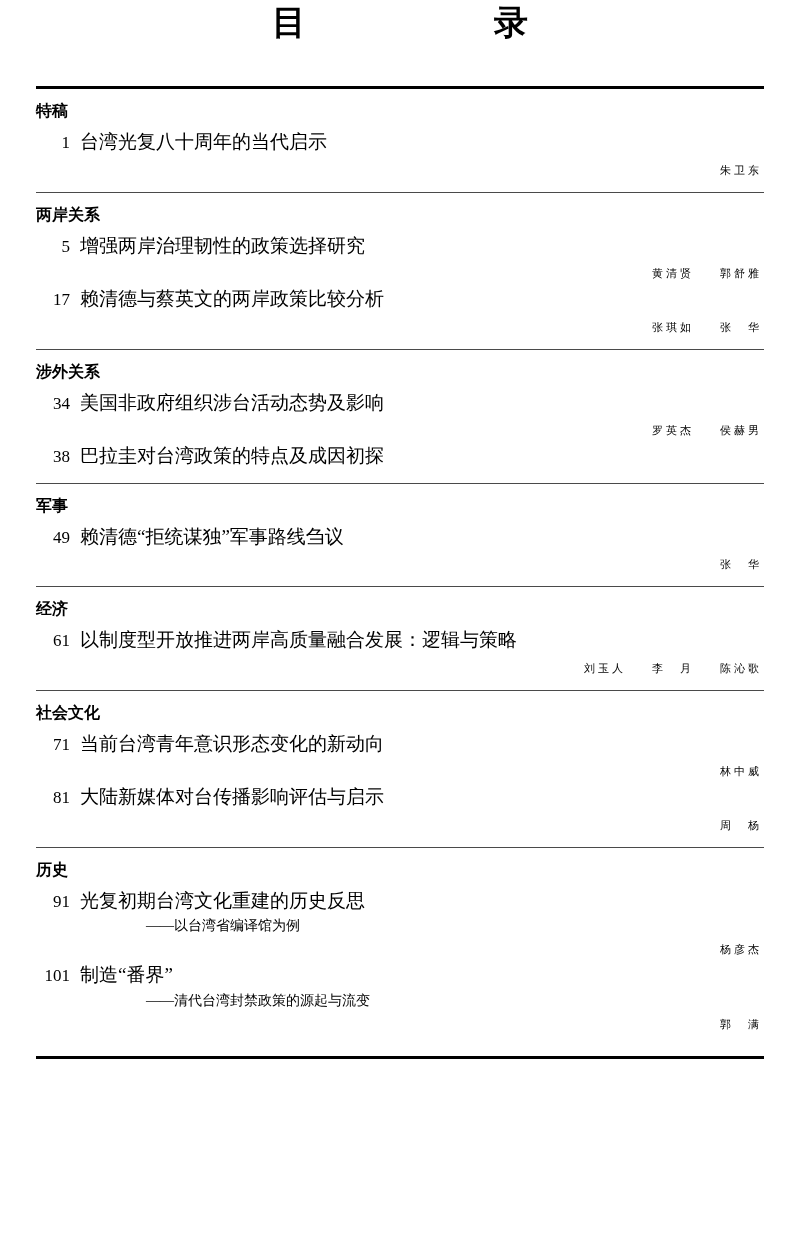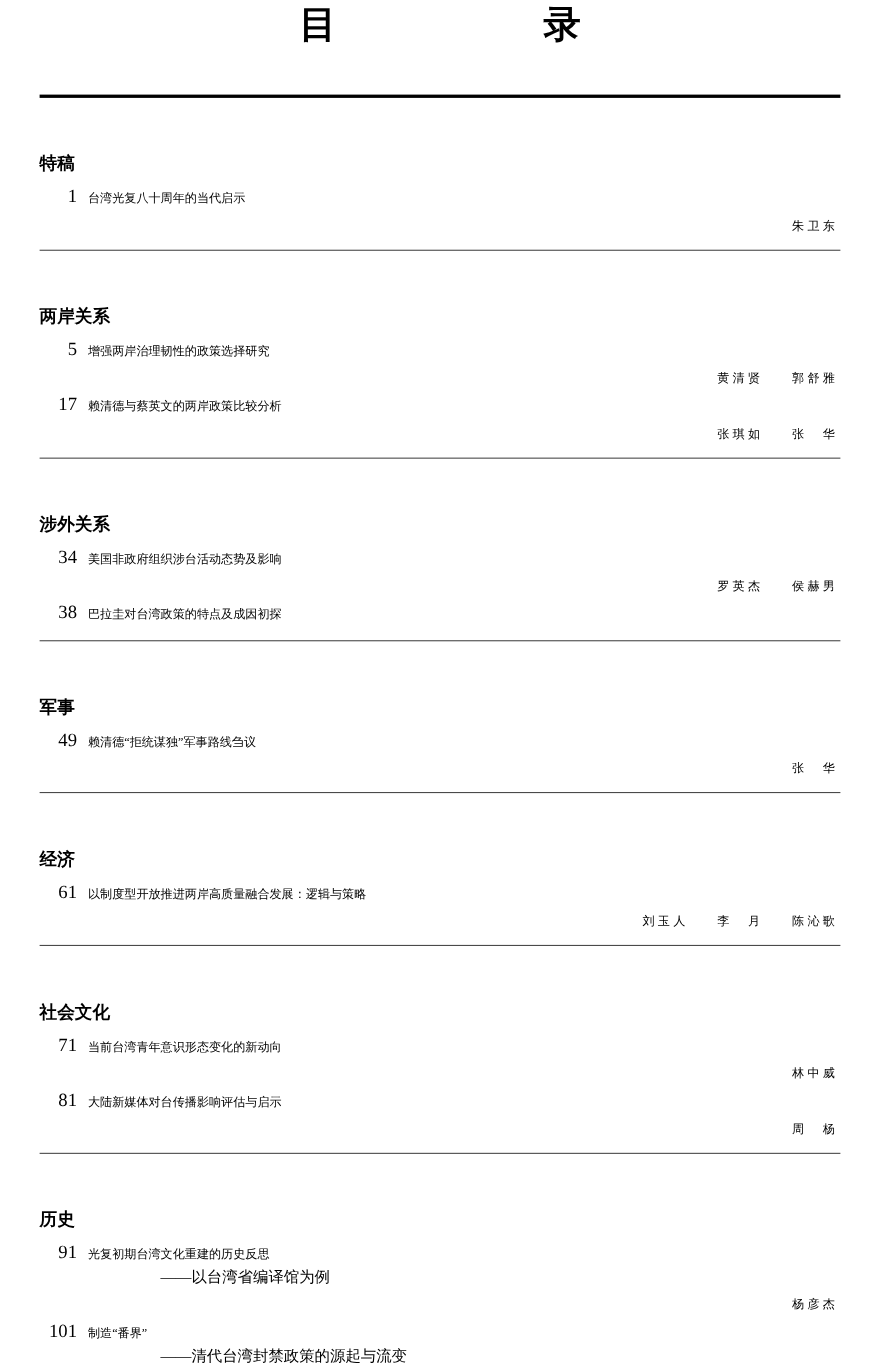--- a/index.html
+++ b/index.html
@@ -34,21 +34,20 @@
   }
   .rule-thick {
     border-top: 3px solid #000;
     margin: 0 0 0 0;
   }
   .rule-thin {
     border-top: 1px solid #4a4a4a;
   }
   .section {
     padding: 12px 0 10px 0;
-    margin-top: 38px;
   }
   .section-name {
     font-family: "DejaVu Sans", "Liberation Sans", sans-serif;
     font-weight: bold;
     font-size: 16px;
     margin: 0 0 6px 0;
     color: #000;
   }
   .entry {
     margin: 0 0 2px 0;
@@ -62,21 +61,21 @@
   .page-num {
     width: 34px;
     flex: 0 0 34px;
     text-align: right;
     font-family: "Liberation Serif", "DejaVu Serif", serif;
     font-size: 17px;
     color: #000;
   }
   .entry-title {
     padding-left: 10px;
-    font-size: 11px;
+    font-size: 19px;
     color: #000;
   }
   .subtitle-line {
     font-size: 14px;
     padding-left: 110px;
     line-height: 1.5;
     color: #000;
   }
   .authors {
     text-align: right;

